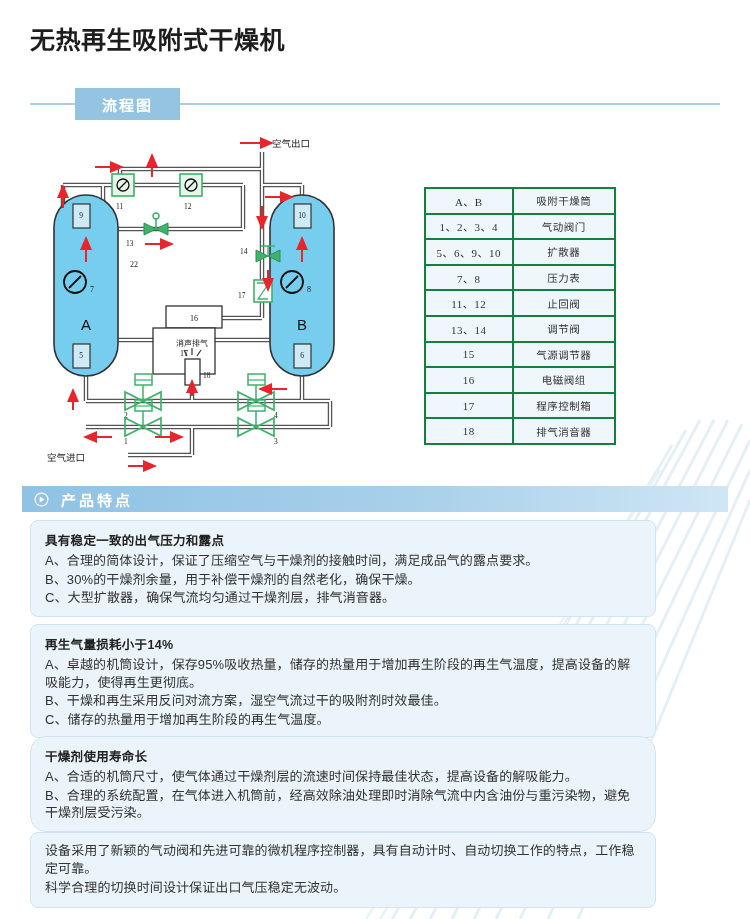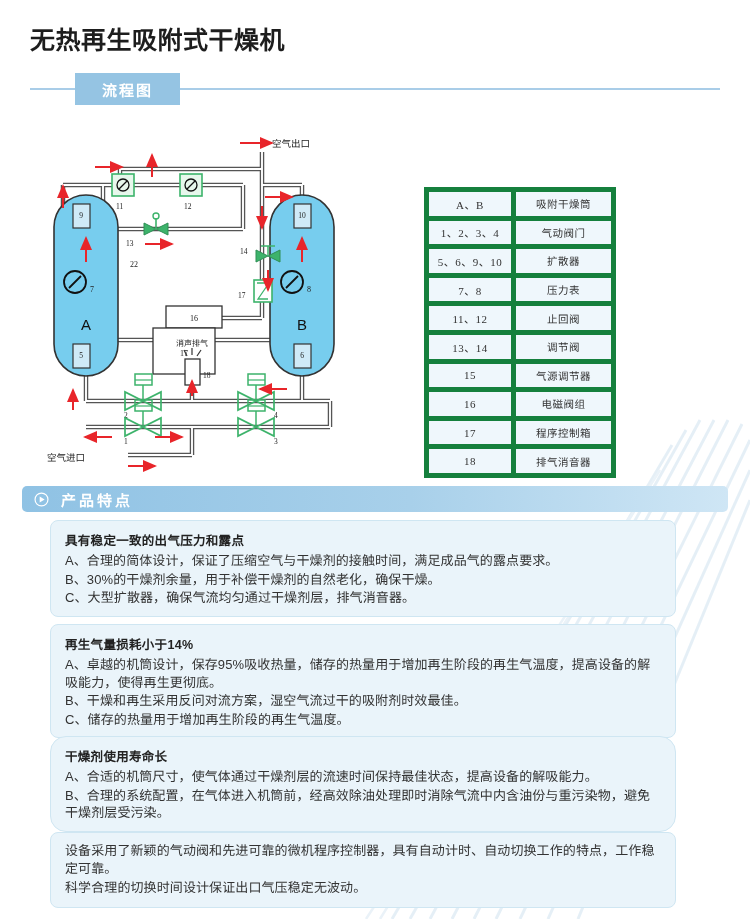--- a/index.html
+++ b/index.html
@@ -40,21 +40,21 @@
     font-weight: bold;
     color: #1d1d1d;
     letter-spacing: 0.5px;
     white-space: nowrap;
   }
 
   
   .flow-heading {
     position: absolute;
     left: 30px;
-    top: 73px;
+    top: 88px;
     width: 690px;
     height: 32px;
   }
   .flow-heading .rule {
     position: absolute;
     left: 0;
     top: 15px;
     width: 690px;
     height: 2px;
     background: #a9cde8;
@@ -88,21 +88,21 @@
   .legend {
     position: absolute;
     left: 424px;
     top: 187px;
     width: 192px;
     border-collapse: collapse;
     font-size: 10.5px;
     color: #333;
   }
   .legend td {
-    border: 5px solid #15803d;
+    border: 2px solid #15803d;
     height: 23.6px;
     text-align: center;
     vertical-align: middle;
     background: #eff7fc;
     letter-spacing: 0.5px;
     padding: 0;
   }
   .legend td.code {
     width: 88px;
     font-family: "Liberation Serif", "DejaVu Serif", serif;
@@ -113,21 +113,21 @@
   
   .feature-heading {
     position: absolute;
     left: 22px;
     top: 486px;
     width: 706px;
     height: 26px;
     background: linear-gradient(to right, #8fc2e4 0%, #a8d0ea 55%, #cfe6f5 100%);
     display: flex;
     align-items: center;
-    border-radius: 5px;
+    border-radius: 0;
   }
   .feature-heading .play {
     margin-left: 12px;
     width: 15px;
     height: 15px;
     display: block;
   }
   .feature-heading .htext {
     margin-left: 12px;
     color: #ffffff;
@@ -139,21 +139,20 @@
   
   .fbox {
     position: absolute;
     left: 30px;
     width: 626px;
     background: #eaf4fa;
     border: 1px solid #cfe6f2;
     border-radius: 8px;
     box-sizing: border-box;
     padding: 9px 14px 8px 14px;
-    margin-left: 20px;
   }
   .fbox h4 {
     margin: 0 0 3px 0;
     font-size: 12.5px;
     font-weight: bold;
     color: #222;
     letter-spacing: 0.3px;
   }
   .fbox p {
     margin: 0 0 1px 0;

